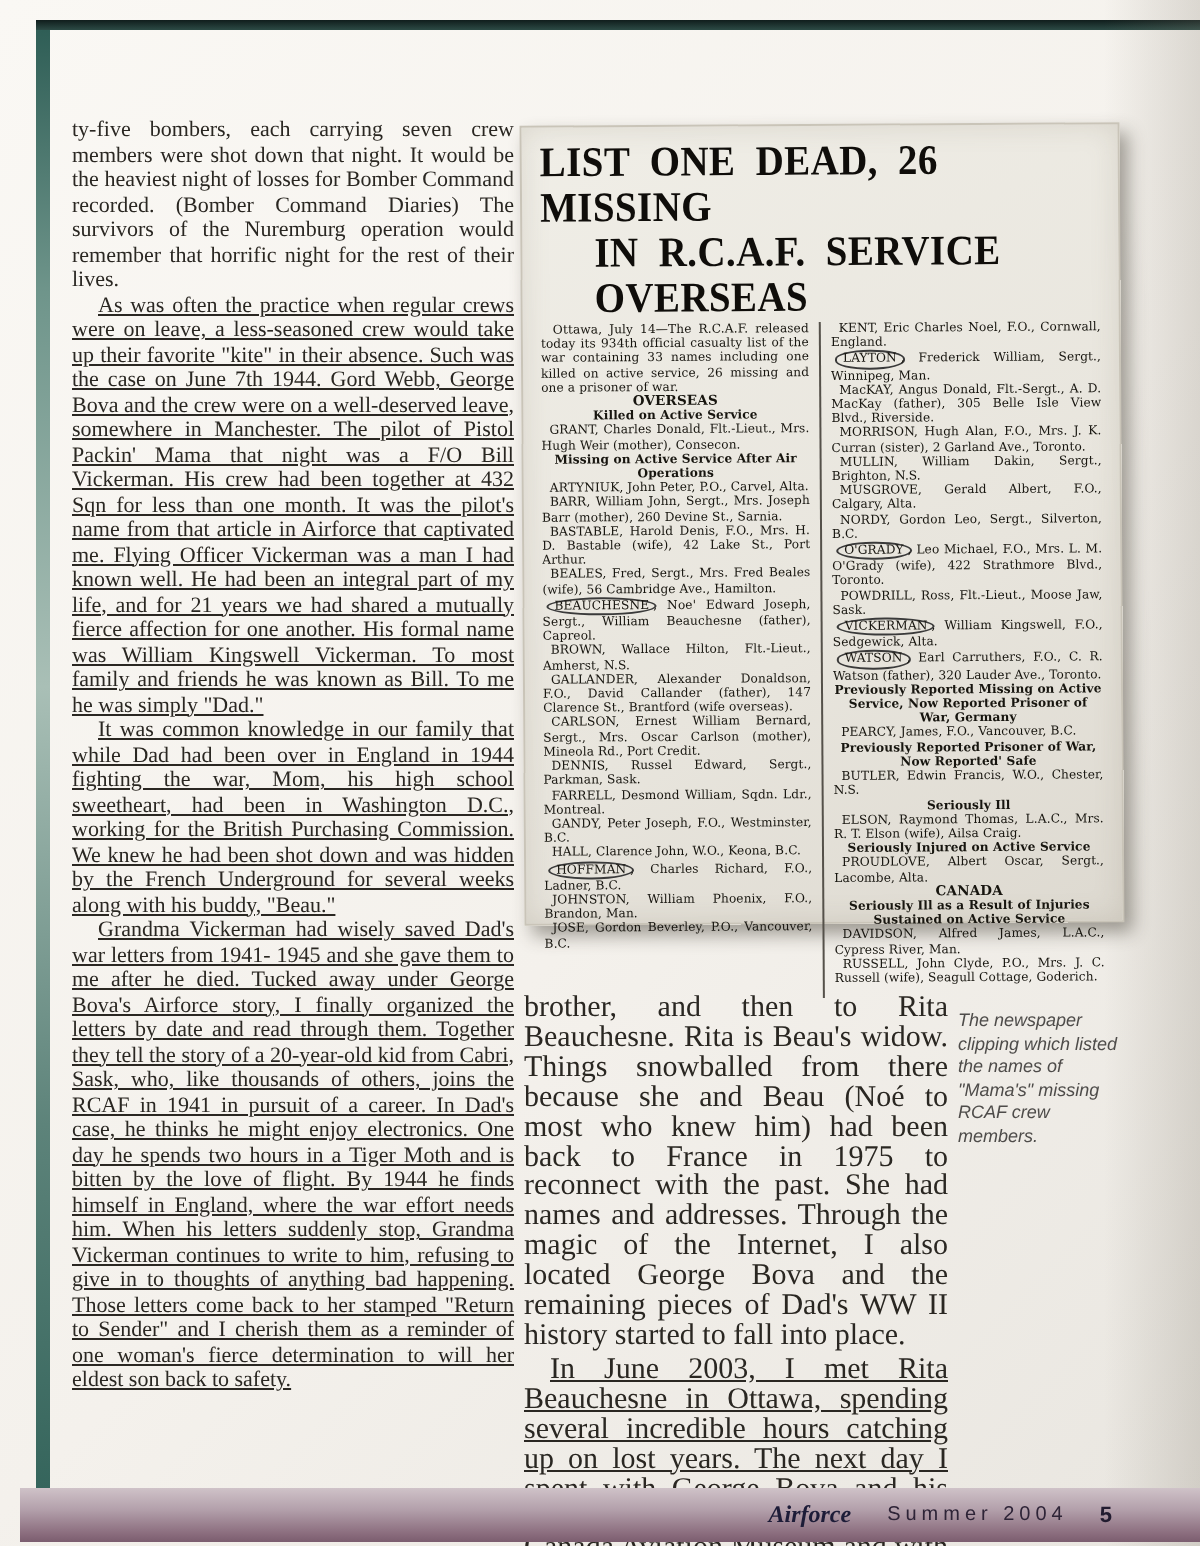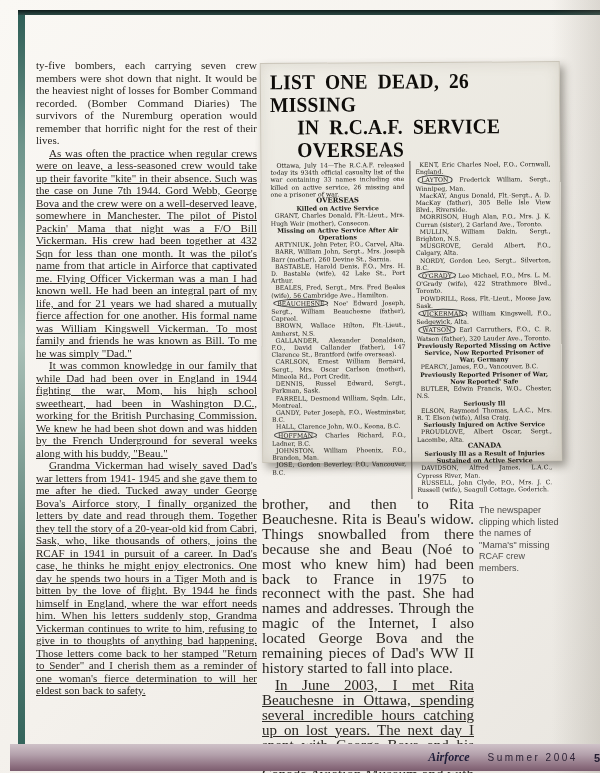--- a/index.html
+++ b/index.html
@@ -43,28 +43,28 @@
   .clip-col p{margin:0;}
   .c-intro{text-indent:6px;}
   .c-entry{text-indent:4px;}
   .c-h1{text-align:center;font-weight:700;font-size:6.8px;text-indent:0;}
   .c-h2{text-align:center;font-weight:700;text-indent:0;}
   .circ{display:inline-block;border:1px solid #3a3a3a;border-radius:50%;
     padding:0 3px;margin:0 -2px;text-indent:0;}
 
   
   .caption{position:absolute;left:479px;top:505px;width:86px;
-    font-family:"Liberation Sans",sans-serif;
+    font-family:"Liberation Sans",sans-serif;font-style:italic;
     font-size:9px;line-height:11.5px;color:#4e4c4a;}
 
   
   .footer-band{
     position:absolute;left:10px;right:0;top:744px;height:27px;
     background:linear-gradient(to bottom,#cfc2c8 0%,#b3a0ab 40%,#8a6c7d 85%,#7b5d6f 100%);
-    display:flex;align-items:center;justify-content:flex-end;box-sizing:border-box;
+    display:flex;align-items:center;justify-content:flex-end;padding-right:44px;box-sizing:border-box;
   }
   .footer-band .mag{font-family:"Liberation Serif",serif;font-style:italic;font-weight:700;
     font-size:12px;color:#1d1c38;margin-right:18px;}
   .footer-band .issue{font-family:"Liberation Sans",sans-serif;font-size:10px;
     letter-spacing:2.5px;color:#2e2437;margin-right:16px;}
   .footer-band .pg{font-family:"Liberation Sans",sans-serif;font-weight:700;
     font-size:11px;color:#221c30;}
 </style>
 </head>
 <body>

